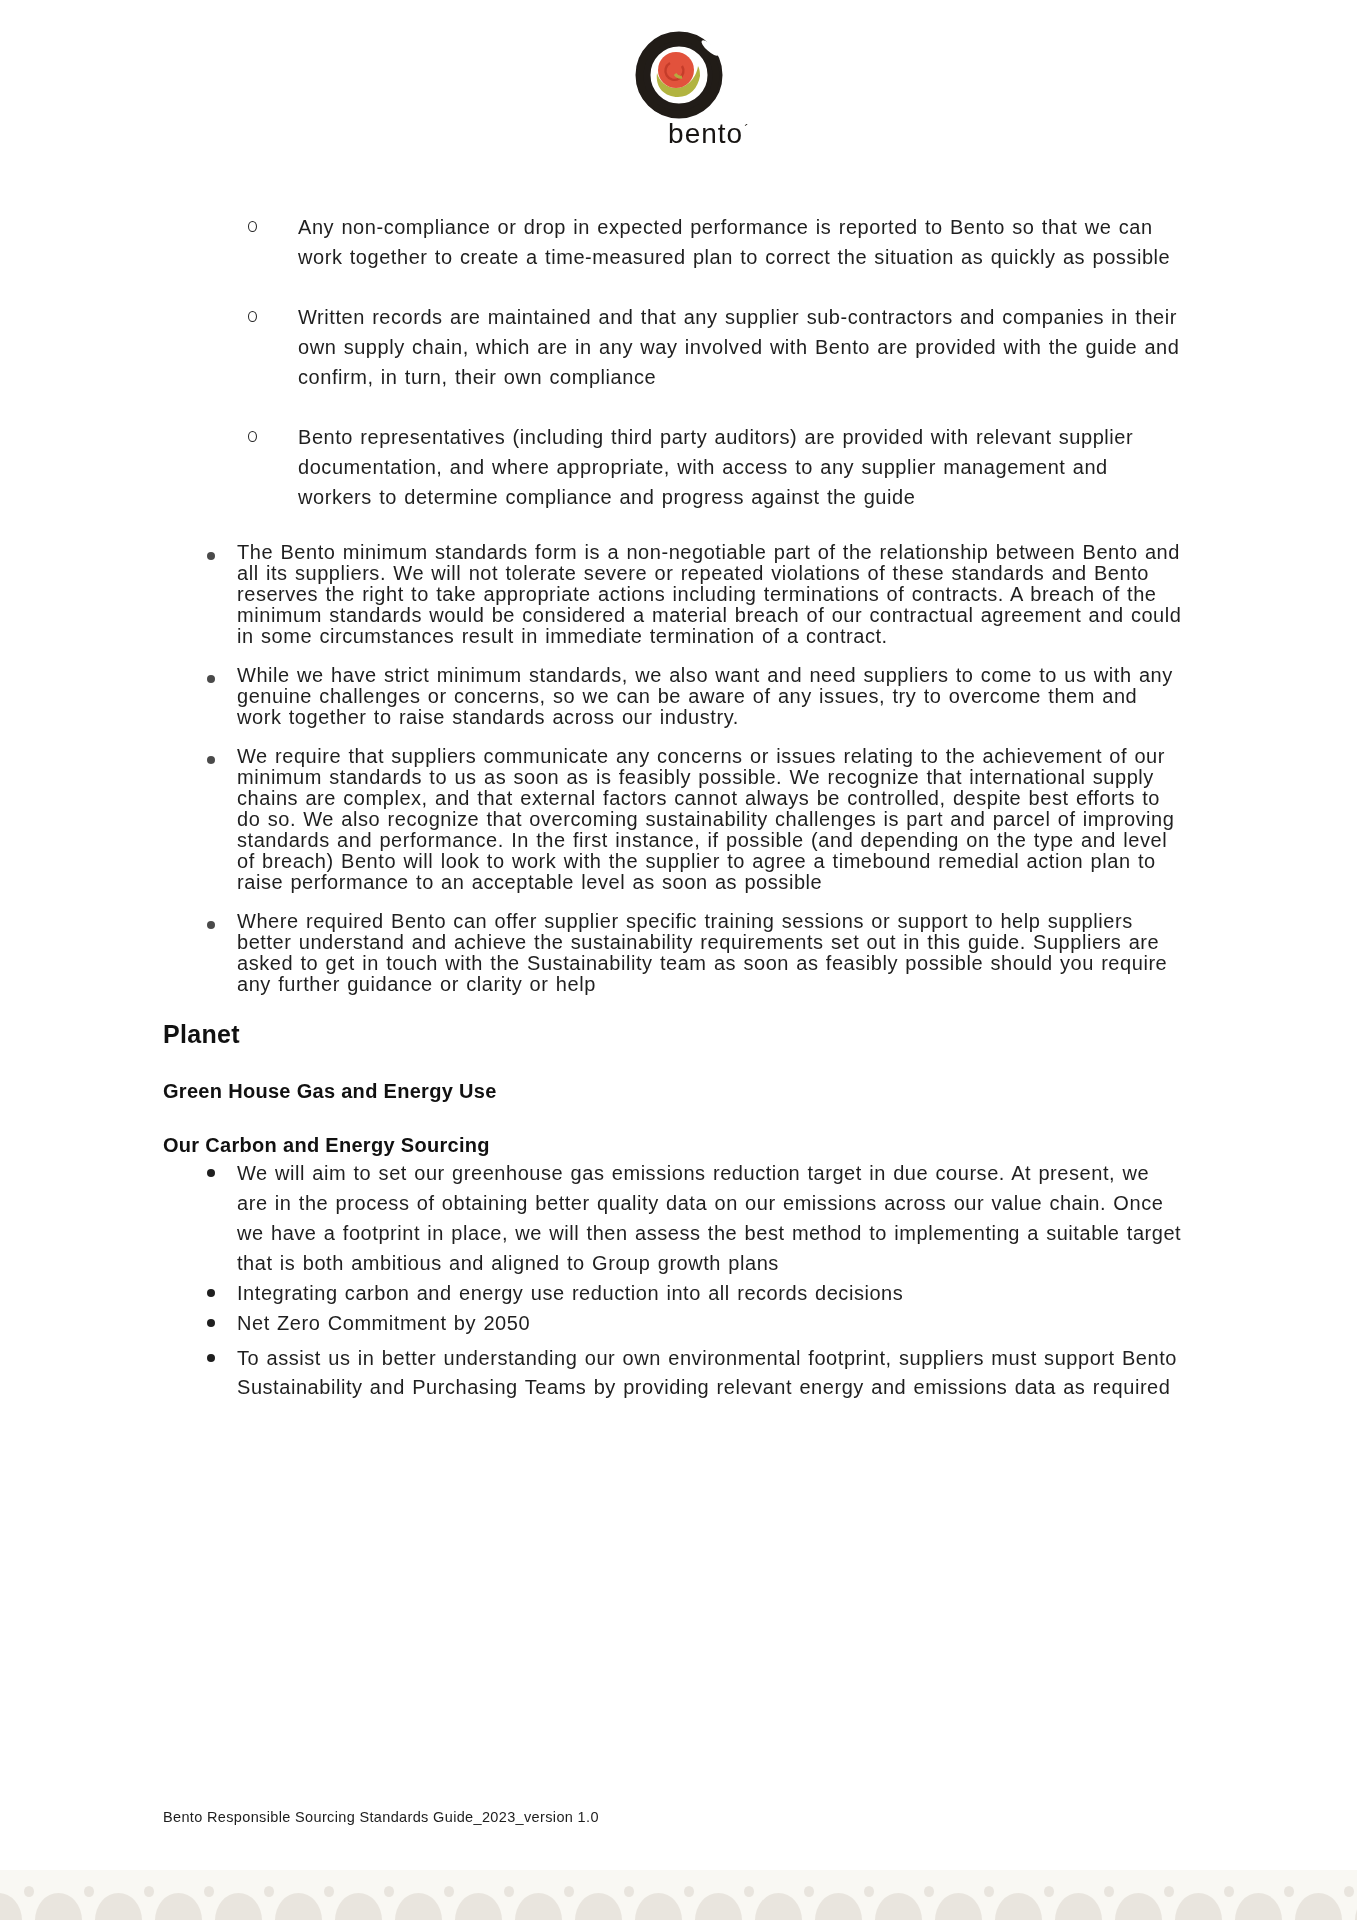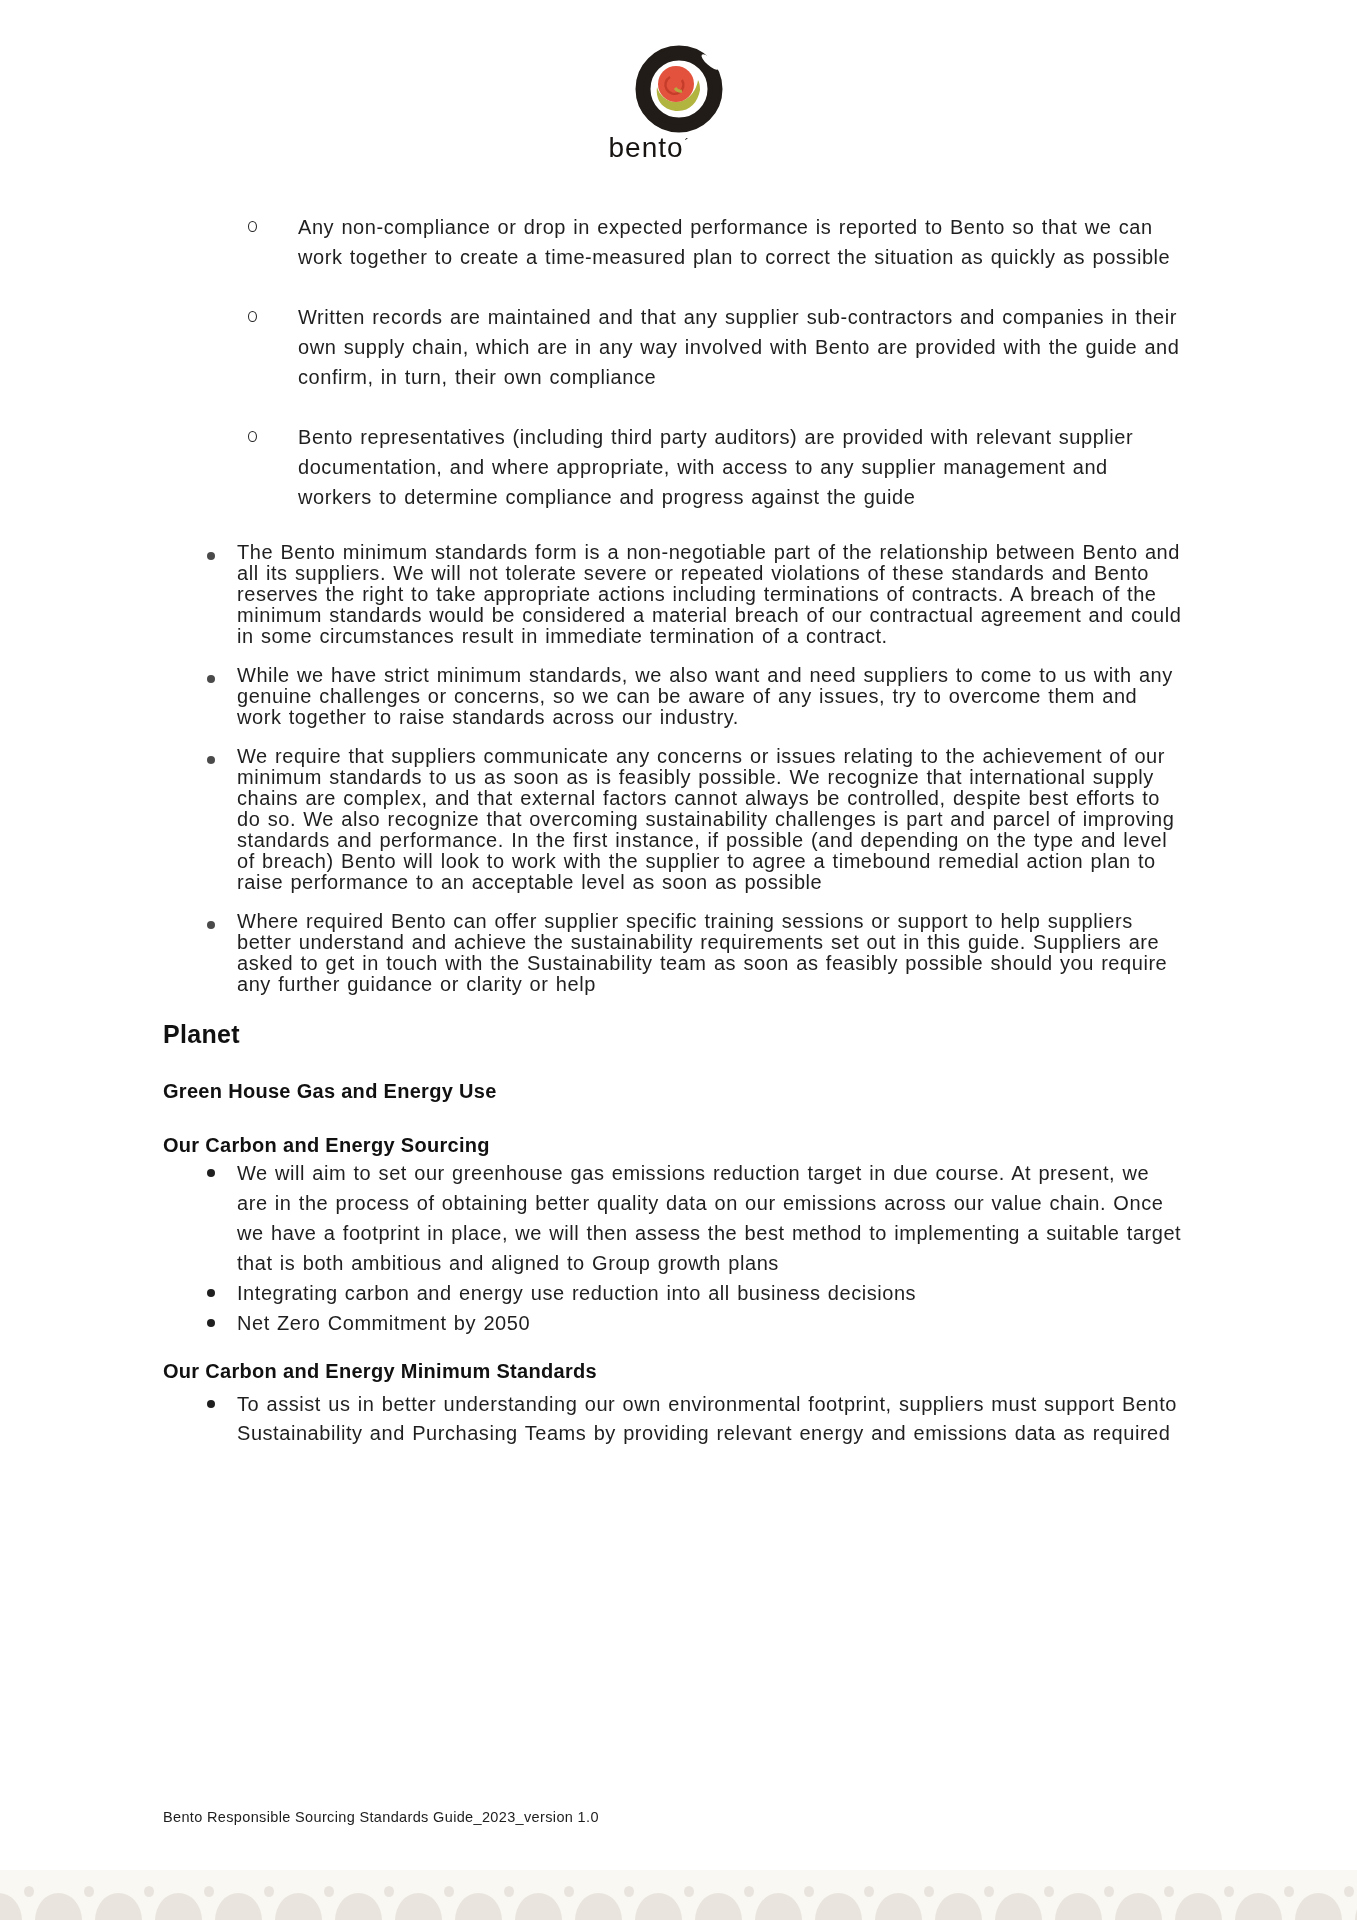--- a/index.html
+++ b/index.html
@@ -1,21 +1,21 @@
 <!DOCTYPE html>
 <html><head>
 <meta charset="utf-8">
 <style>
   html,body{margin:0;padding:0;background:#ffffff;}
   .page{
     position:relative;width:1357px;height:1920px;overflow:hidden;background:#ffffff;
     font-family:"Liberation Sans","DejaVu Sans",sans-serif;color:#1f1f1f;
   }
   
-  .logo{position:absolute;top:42px;left:50%;transform:translateX(-50%);width:140px;text-align:left;}
+  .logo{position:absolute;top:28px;left:50%;transform:translateX(-50%);width:140px;text-align:right;}
   .logo svg{display:block;margin:0 auto;}
   .brand{margin-top:-4px;font-size:28px;letter-spacing:1px;color:#171412;line-height:28px;position:relative;display:inline-block;}
   .brand .tick{font-size:13px;position:relative;top:-9px;left:1px;color:#2a2520;}
   
   .content{position:absolute;left:163px;top:0;width:1023px;}
   .body-text{font-size:20px;line-height:30px;letter-spacing:0.55px;word-spacing:1.2px;}
   ul{list-style:none;margin:0;padding:0;}
   li{position:relative;}
   
   ul.sub{margin:212px 0 0 85px;}
@@ -84,25 +84,24 @@
     </ul>
 
     <h1 class="h-planet">Planet</h1>
 
     <h3 class="h-sub h-ghg">Green House Gas and Energy Use</h3>
 
     <h3 class="h-sub h-amb">Our Carbon and Energy Sourcing</h3>
 
     <ul class="main tight body-text">
       <li><span class="dot-bullet"></span><span>We will aim to set our greenhouse gas emissions reduction target in due course. At present, we are in the process of obtaining better quality data on our emissions across our value chain. Once we have a footprint in place, we will then assess the best method to implementing a suitable target that is both ambitious and aligned to Group growth plans</span></li>
-      <li><span class="dot-bullet"></span><span>Integrating carbon and energy use reduction into all business decisions</span></li>
+      <li><span class="dot-bullet"></span><span>Integrating carbon and energy use reduction into all records decisions</span></li>
       <li><span class="dot-bullet"></span><span>Net Zero Commitment by 2050</span></li>
     </ul>
 
-    <h3 class="h-sub h-min">Our Carbon and Energy Minimum Standards</h3>
 
     <ul class="main last body-text">
       <li><span class="dot-bullet"></span><span>To assist us in better understanding our own environmental footprint, suppliers must support Bento Sustainability and Purchasing Teams by providing relevant energy and emissions data as required</span></li>
     </ul>
 
   </div>
 
   <div class="footer">Bento Responsible Sourcing Standards Guide_2023_version 1.0</div>
 
   <div class="band" style="background: rgb(249, 248, 243);">

